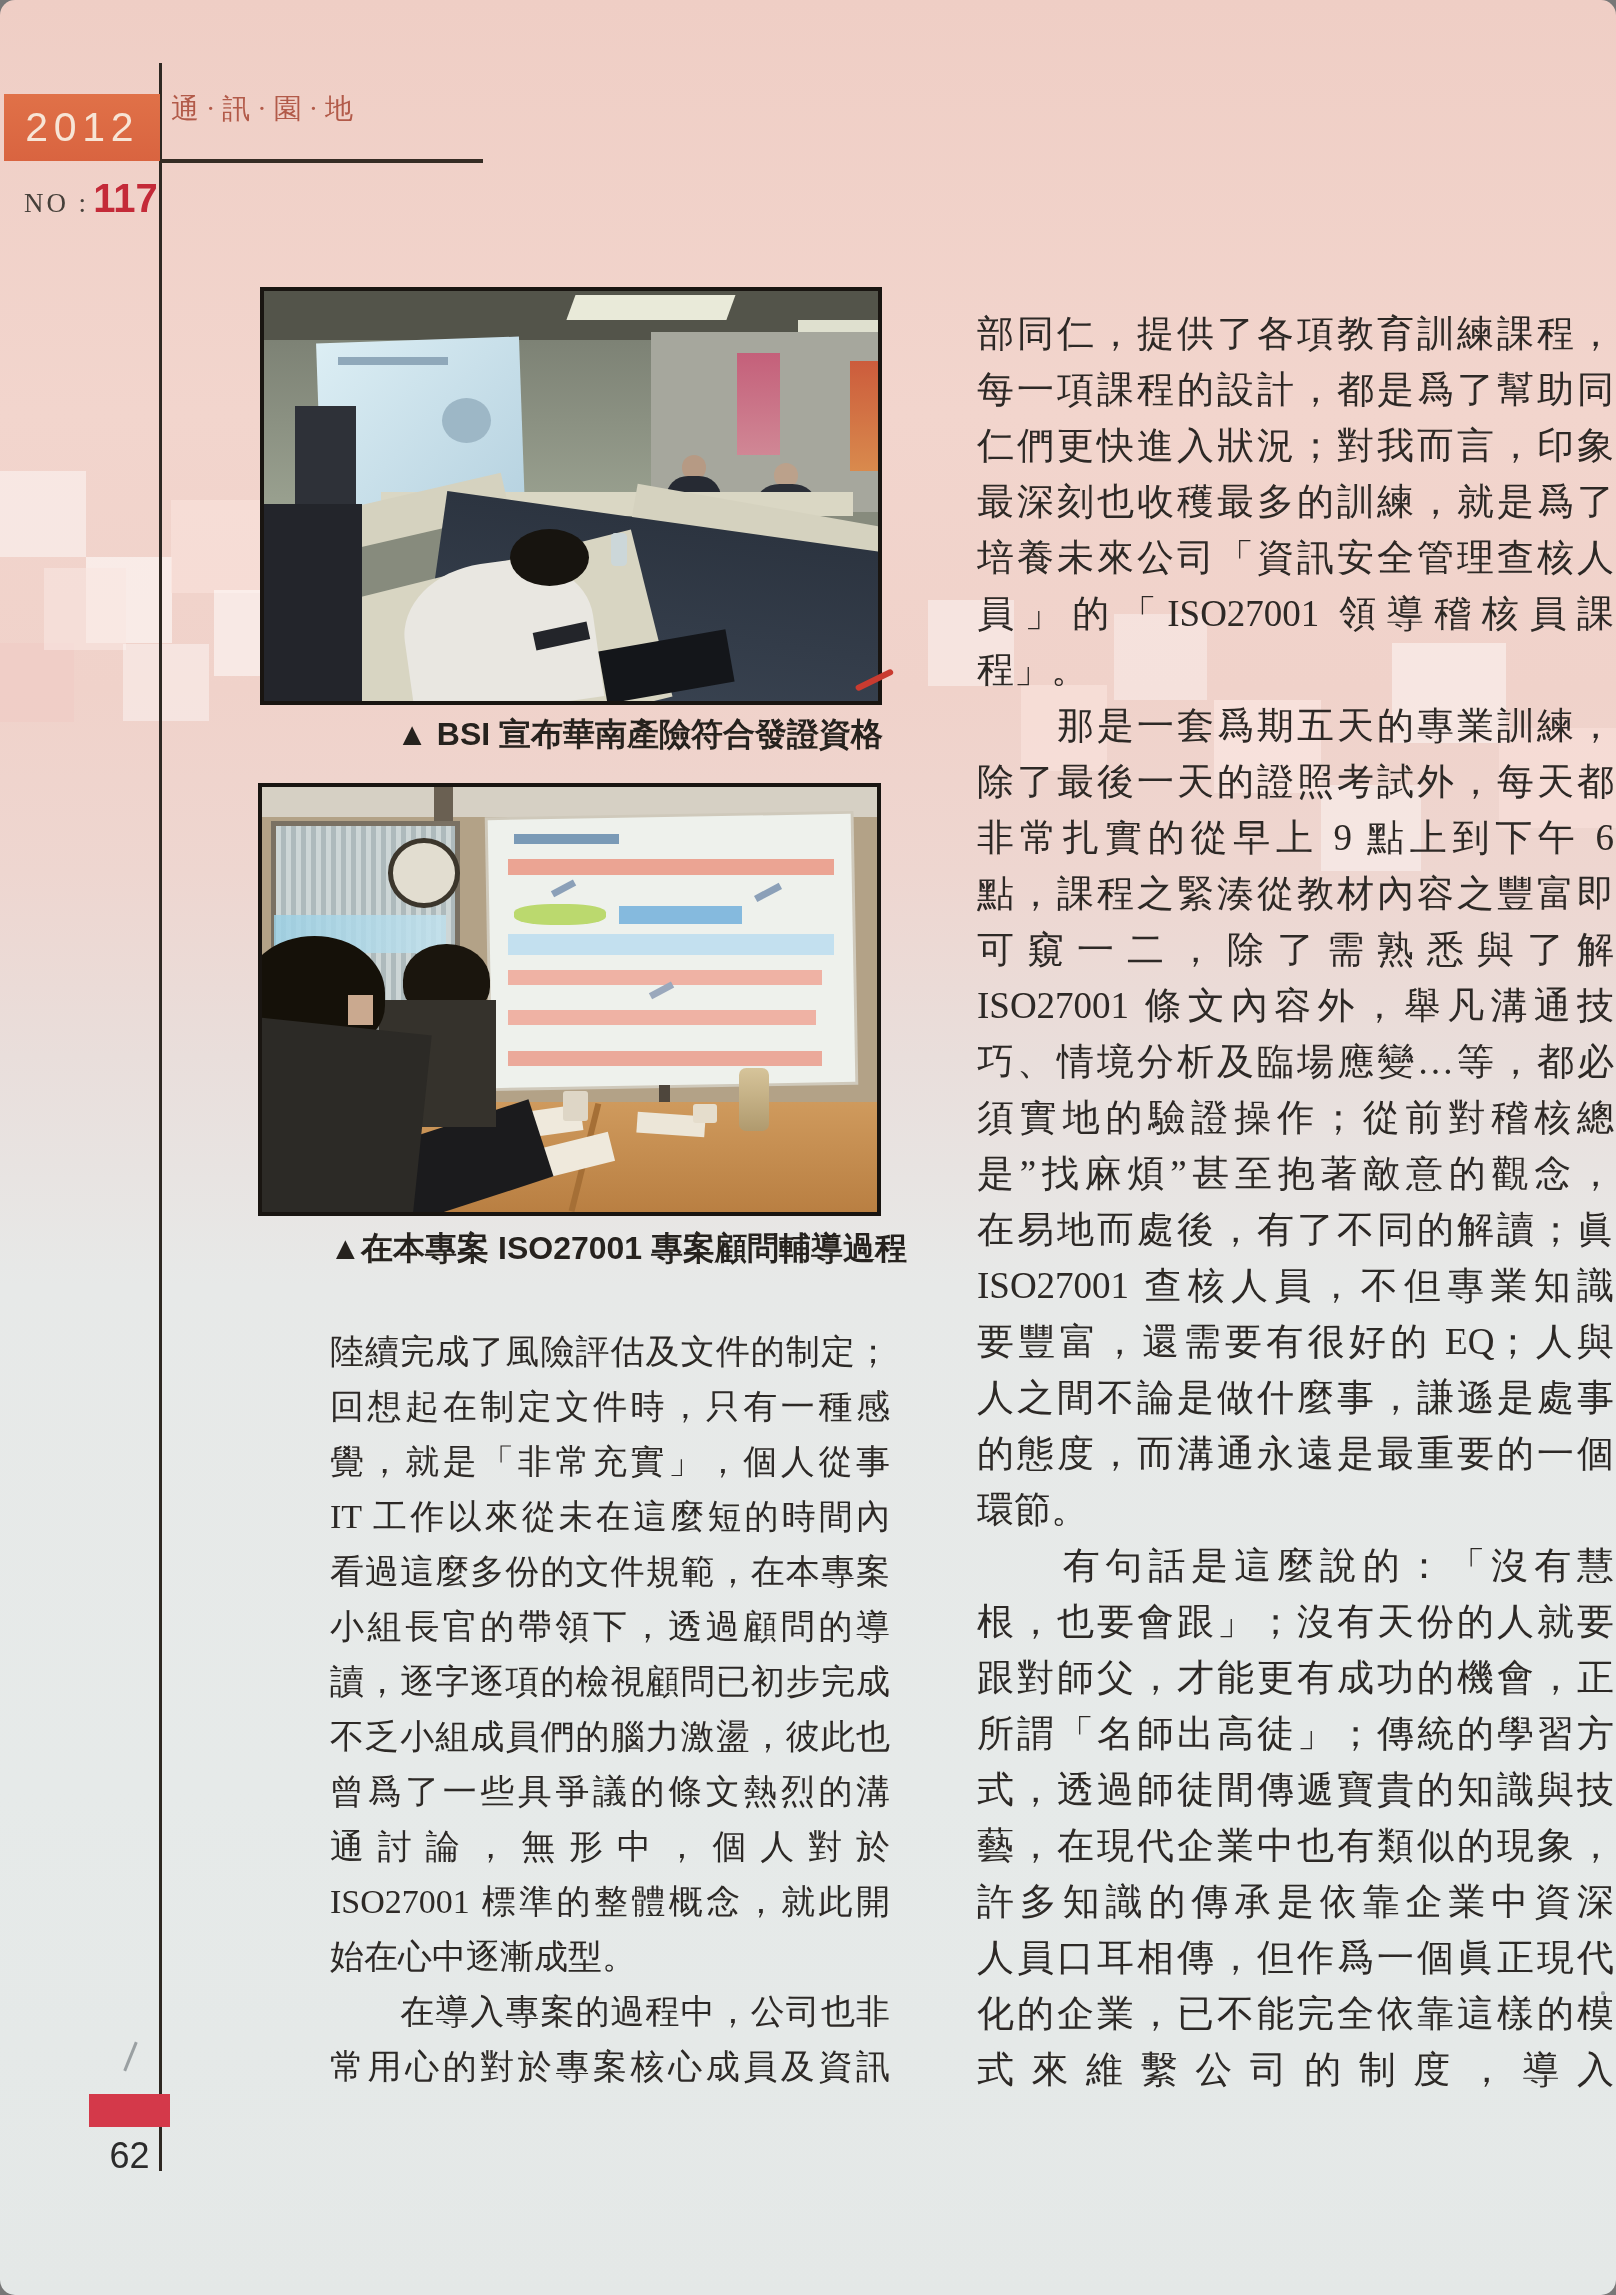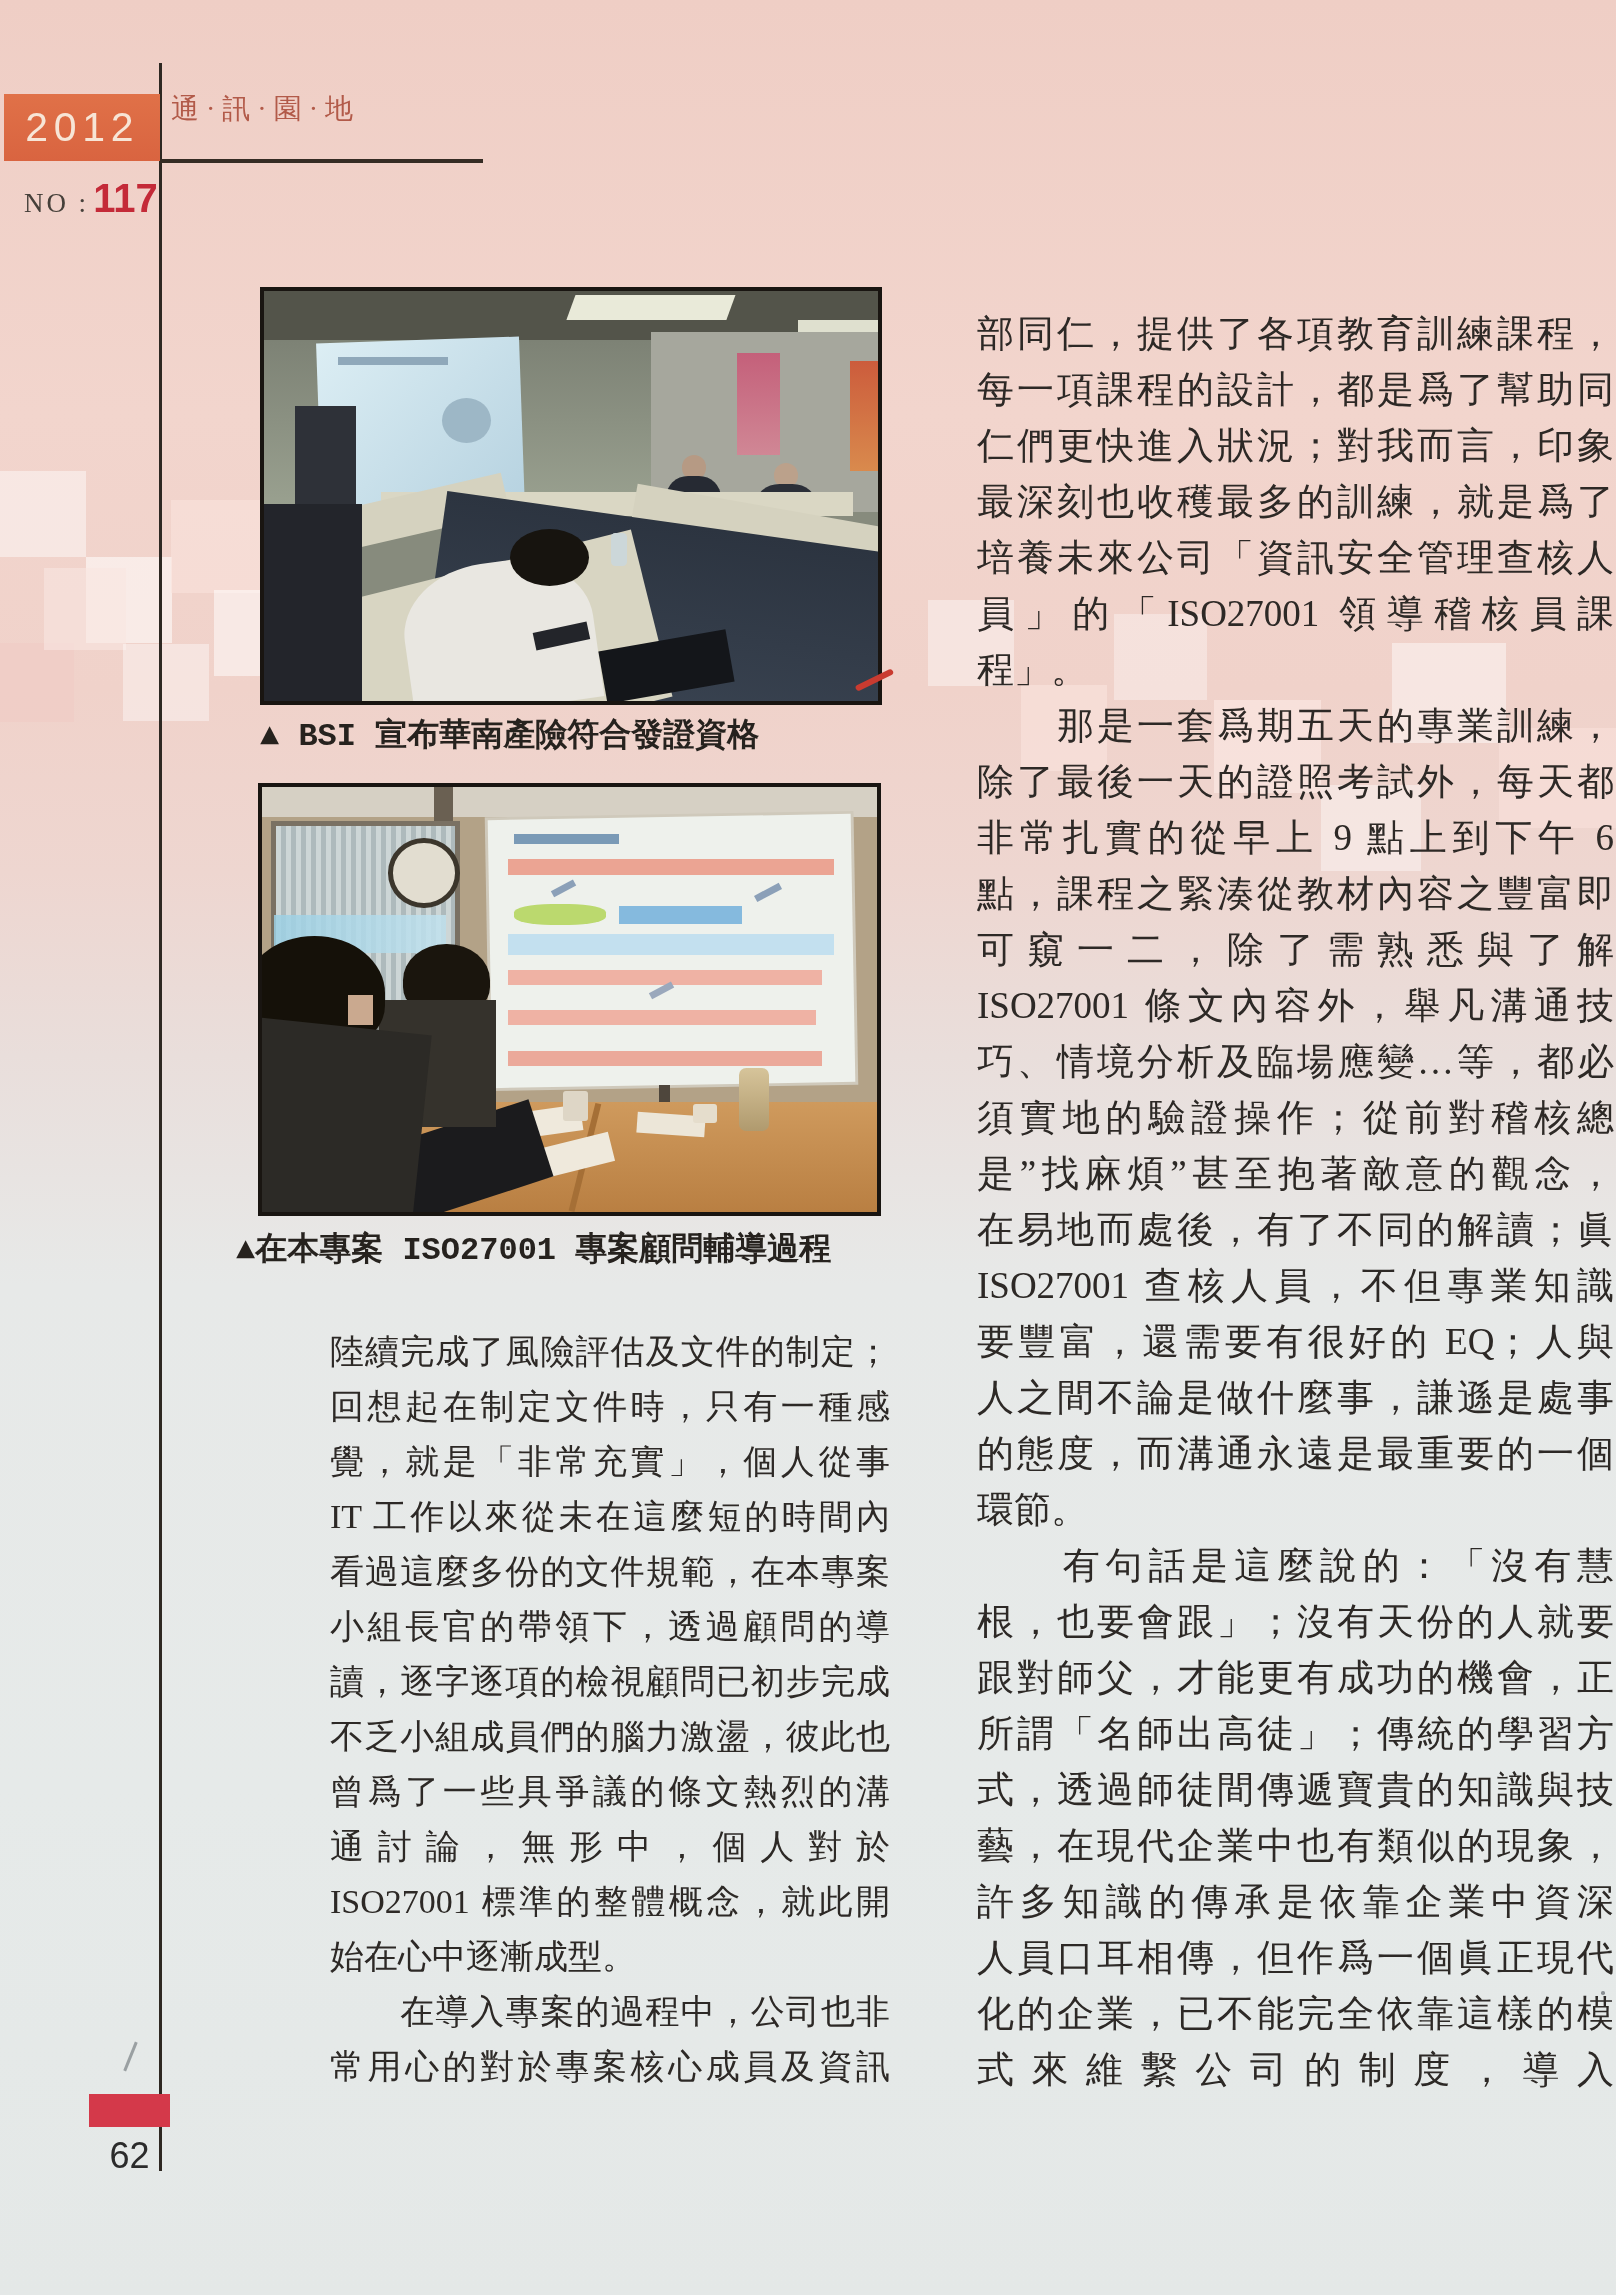--- a/index.html
+++ b/index.html
@@ -1,33 +1,33 @@
 <!DOCTYPE html>
 <html style="font-size:11.4px"><head>
 <meta charset="utf-8">
 <style>
   html,body{margin:0;padding:0;background:#777;}
   .canvas{position:relative;width:1616px;height:2295px;overflow:hidden;margin:0 auto;
     background:linear-gradient(180deg,#efcec5 0%,#f2d5cd 18%,#f0d2ca 30%,#eed6d0 38%,#e9dedb 46%,#e7e9e8 56%,#e6eae9 78%,#e4e8e7 100%);
-    font-family:"Liberation Serif","DejaVu Serif",serif;}
+    font-family:"Liberation Serif","DejaVu Serif",serif;border-radius:15px;}
   .sq{position:absolute;}
   .vrule{position:absolute;left:159px;top:63px;width:2.9px;height:2108px;background:#2e2822;}
   .yearbox{position:absolute;left:4.3px;top:94px;width:156px;height:67px;
     background:linear-gradient(180deg,#e07148,#d96440);display:flex;align-items:center;justify-content:center;}
   .yearbox span{font-family:"Liberation Sans",sans-serif;font-size:41px;letter-spacing:5.7px;color:#f7e5d6;}
   .sectitle{position:absolute;left:171px;top:90px;width:328px;font-size:28px;color:#b25a49;white-space:nowrap;}
   .underline{position:absolute;left:160px;top:159px;width:323px;height:4.3px;background:#352c24;}
   .issue{position:absolute;left:24px;top:176px;display:flex;align-items:baseline;}
   .issue .lbl{font-size:27px;letter-spacing:2.9px;color:#46403a;}
   .issue .num{font-family:"Liberation Sans",sans-serif;font-weight:bold;font-size:40px;color:#c42a38;margin-left:4.3px;}
   .photo{position:absolute;border:4.3px solid #191511;overflow:hidden;}
   .photo1{left:260px;top:287px;width:614px;height:410px;background:#878b7d;}
   .photo2{left:258px;top:783px;width:615px;height:425px;background:#b3a287;}
   .ph{position:absolute;}
-  .caption{position:absolute;text-align:left;font-family:Liberation Mono, monospace;
+  .caption{position:absolute;text-align:right;font-family:Liberation Sans, sans-serif;
     font-weight:bold;font-size:32px;color:#26221e;white-space:nowrap;}
   .cap1{left:260px;top:713px;width:623px;}
   .cap2{left:236px;top:1227px;width:671px;}
   .col{position:absolute;color:#2d2926;margin-top:22px;}
   .left-col{left:330px;top:1302px;width:560px;font-size:34px;}
   .right-col{left:977px;top:284px;width:637px;font-size:37px;}
   .left-col .tline{height:55px;line-height:55px;}
   .right-col .tline{height:56px;line-height:56px;}
   .tline{text-align:justify;text-align-last:justify;overflow:hidden;}
   .tline.end{text-align-last:left;}

